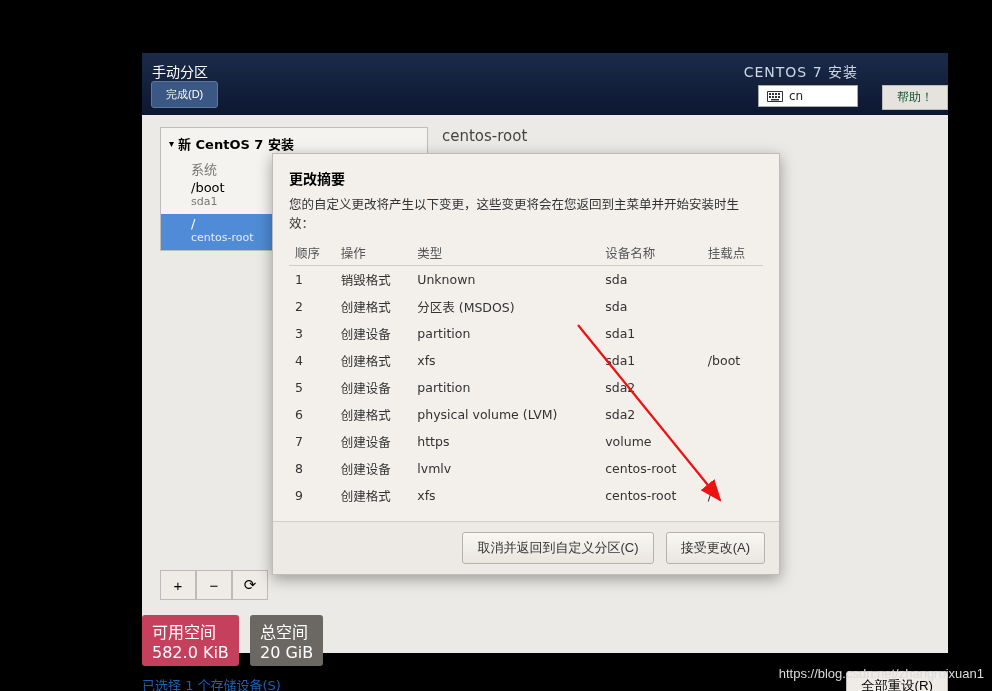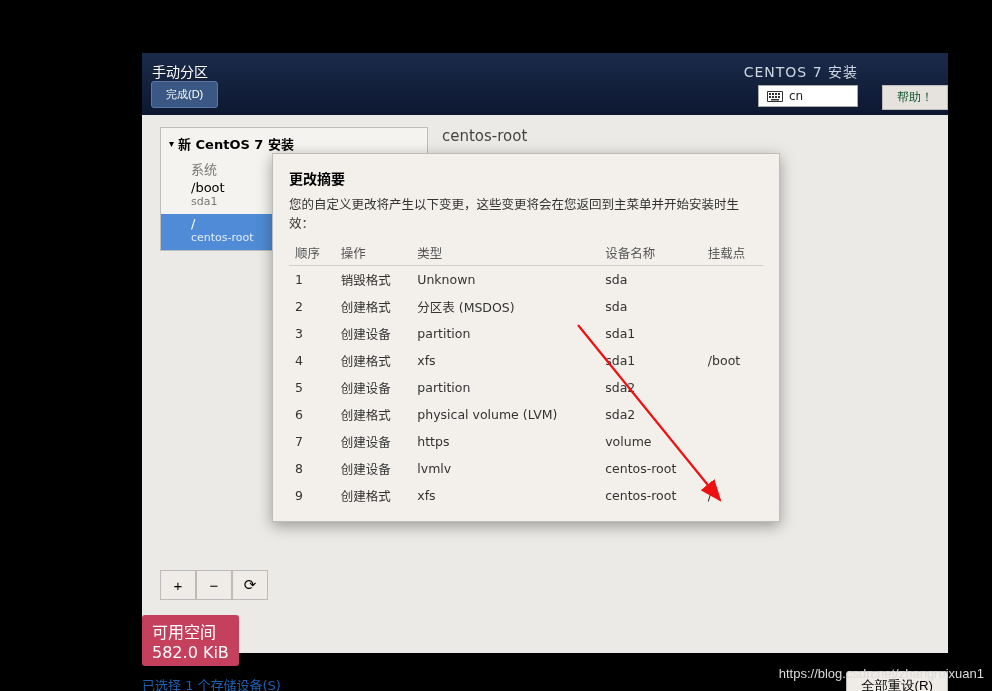--- a/index.html
+++ b/index.html
@@ -120,20 +120,24 @@
         </span>
       </div>
       <div class="rp-row"><span class="rp-btn">文(M)...</span></div>
       <div class="rp-row" style="margin-top:70px;">）：</div>
     </div>
 
     <div class="cap-box cap-avail">
       <span class="cap-small">可用空间</span>
       <span class="cap-big">582.0 KiB</span>
     </div>
+    <div class="cap-box cap-total">
+      <span class="cap-small">总空间</span>
+      <span class="cap-big">20 GiB</span>
+    </div>
 
     <a class="disk-link">已选择 1 个存储设备(S)</a>
     <button class="reset-btn">全部重设(R)</button>
   </div>
 </div>
 
 <div class="modal">
   <div class="modal-pad">
     <div class="modal-title">更改摘要</div>
     <div class="modal-desc">您的自定义更改将产生以下变更，这些变更将会在您返回到主菜单并开始安装时生效：</div>
@@ -207,20 +211,24 @@
           <tr>
             <td>9</td>
             <td class="op-create">创建格式</td>
             <td>xfs</td>
             <td>centos-root</td>
             <td>/</td>
           </tr>
         </tbody>
     </table>
   </div>
+  <div class="modal-actions">
+    <button>取消并返回到自定义分区(C)</button>
+    <button>接受更改(A)</button>
+  </div>
 </div>
 
 <svg class="arrow-svg" width="440" height="360">
   <defs>
     <marker id="ah" markerWidth="12" markerHeight="12" refX="9" refY="4" orient="auto">
       <path d="M0,0 L10,4 L0,8 Z" fill="#e11"></path>
     </marker>
   </defs>
   <line x1="268" y1="150" x2="410" y2="325" stroke="#e11" stroke-width="2.2" marker-end="url(#ah)"></line>
 </svg>

